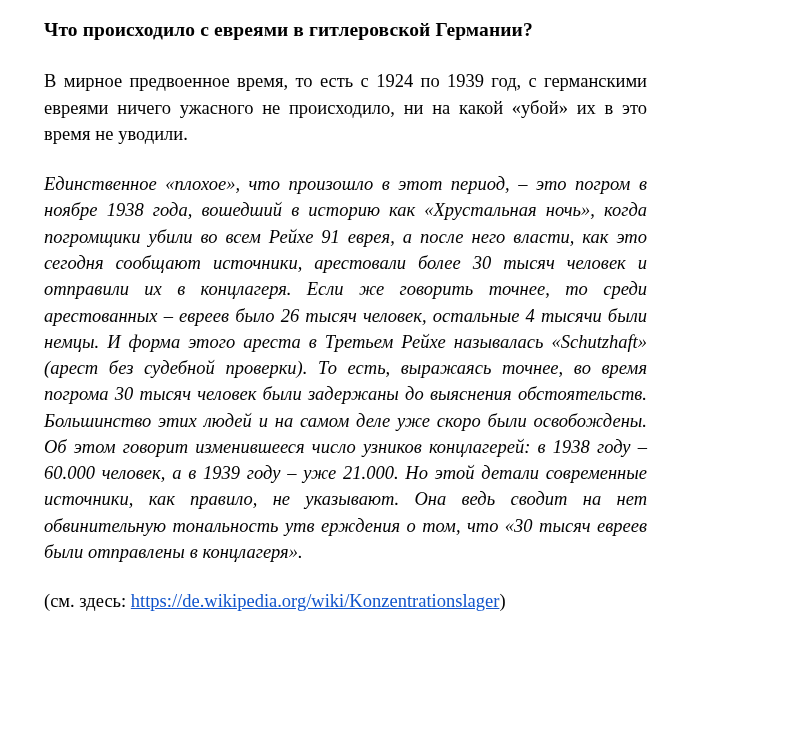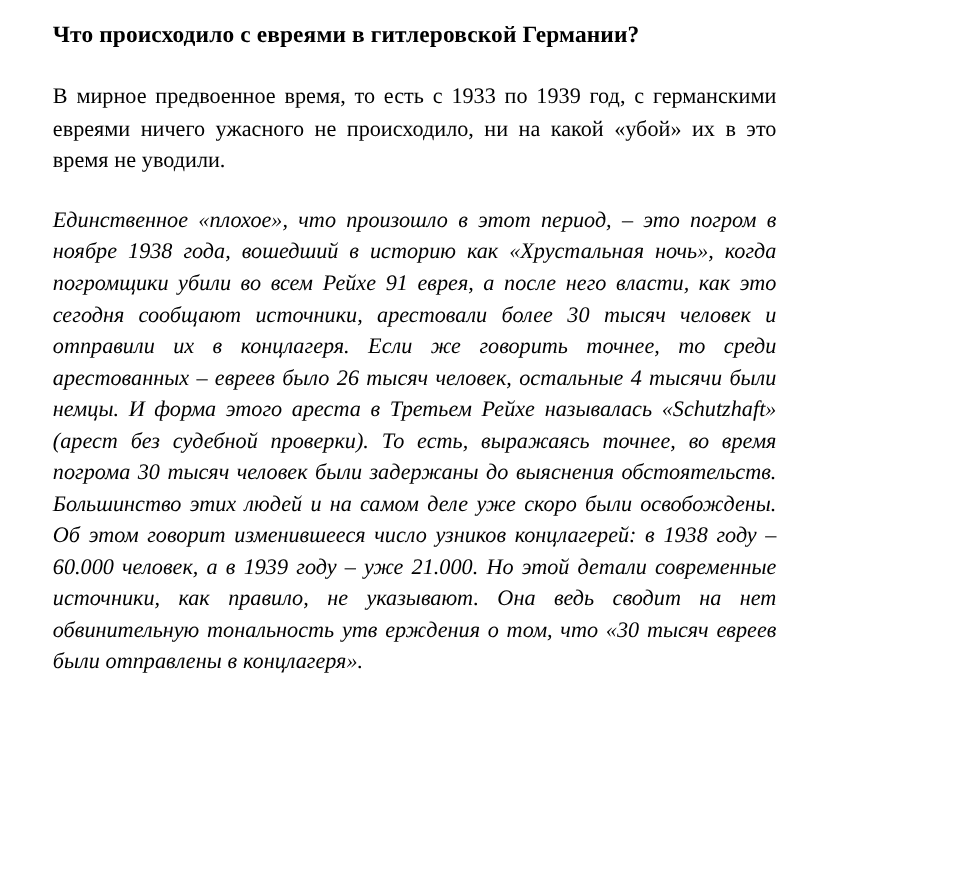--- a/index.html
+++ b/index.html
@@ -51,19 +51,20 @@
     cursor: pointer;
   }
 </style>
 </head>
 <body>
 
 <div class="page">
 
   <h1 class="doc-title">Что происходило с евреями в гитлеровской Германии?</h1>
 
-  <p class="body-par">В мирное предвоенное время, то есть с  1933 по 1939 год, с  германскими евреями ничего ужасного не происходило, ни на какой «убой» их в это время не уводили.</p>
+  <p class="body-par">В мирное предвоенное время, то есть с  1924 по 1939 год, с  германскими евреями ничего ужасного не происходило, ни на какой «убой» их в это время не уводили.</p>
 
   <p class="body-par tight">Единственное «плохое», что произошло в этот период, – это погром в ноябре 1938 года, вошедший в  историю как «Хрустальная ночь», когда погромщики убили во всем Рейхе 91 еврея, а после него власти, как это сегодня сообщают источники, арестовали более 30 тысяч человек и отправили их в  концлагеря. Если же говорить  точнее, то  среди арестованных – евреев было 26 тысяч человек, остальные 4 тысячи были немцы. И форма этого ареста в  Третьем Рейхе называлась «Schutzhaft» (арест без судебной проверки). То есть, выражаясь точнее, во время погрома 30 тысяч человек были задержаны до выяснения обстоятельств. Большинство этих людей и  на самом деле уже скоро были освобождены. Об этом говорит изменившееся число узников концлагерей: в 1938 году – 60.000 человек, а в  1939 году  – уже 21.000. Но этой детали современные источники, как правило,  не  указывают.  Она ведь сводит на нет обвинительную тональность утв ерждения о том, что «30 тысяч евреев были отправлены в концлагеря».</p>
 
+  <p class="link-par"><span>(см. здесь: </span><a class="ext-link" href="#" style="color: rgb(17, 85, 204);">https://de.wikipedia.org/wiki/Konzentrationslager</a><span>)</span></p>
 
 
 </div>
 
 </body></html>

